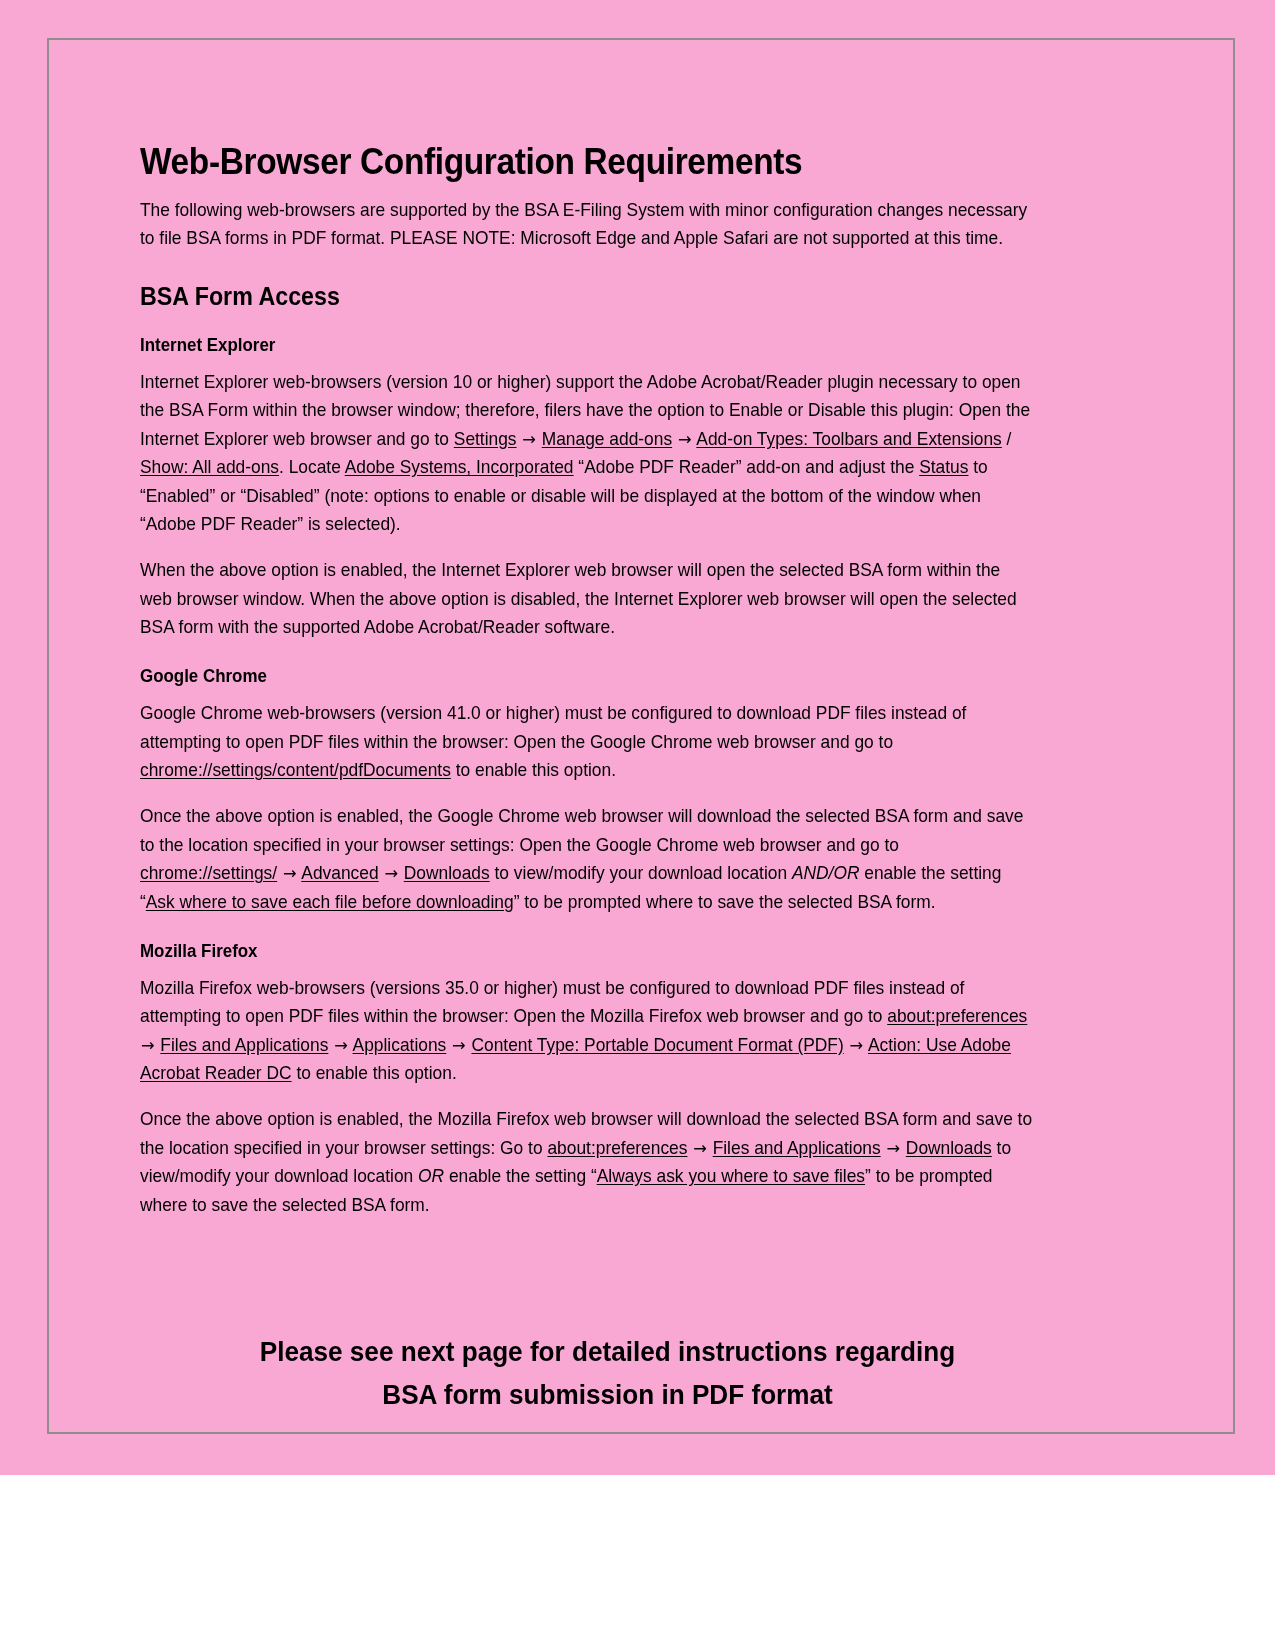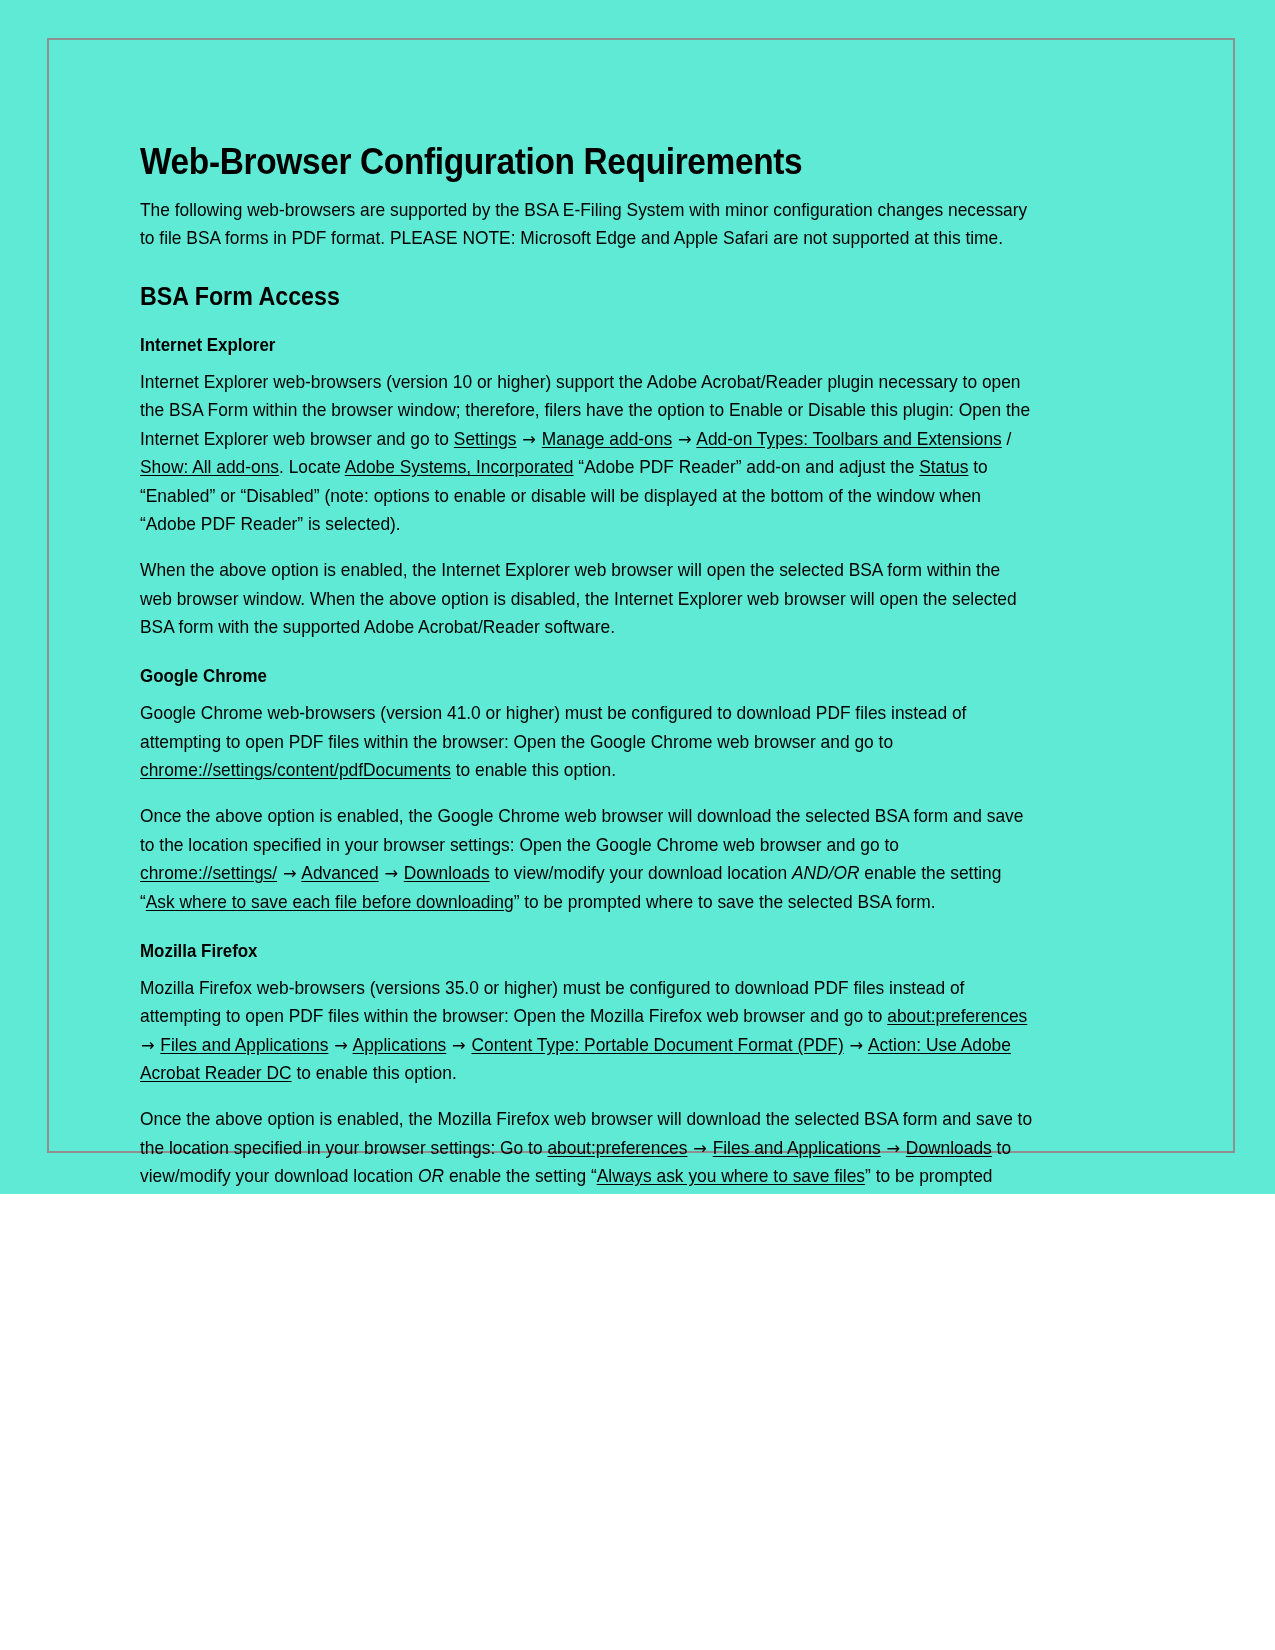--- a/index.html
+++ b/index.html
@@ -3,22 +3,22 @@
 <meta charset="utf-8">
 <style>
   html, body {
     margin: 0;
     padding: 0;
     background: #ffffff;
   }
   .page {
     position: relative;
     width: 1275px;
-    height: 1194px;
-    background: #5eead4;
+    height: 1475px;
+    background: #f9a8d4;
     box-sizing: border-box;
     font-family: "Liberation Sans Narrow", "Liberation Sans", sans-serif;
     overflow: hidden;
   }
   
   .scan-frame {
     position: absolute;
     left: 47px;
     top: 38px;
     right: 40px;

